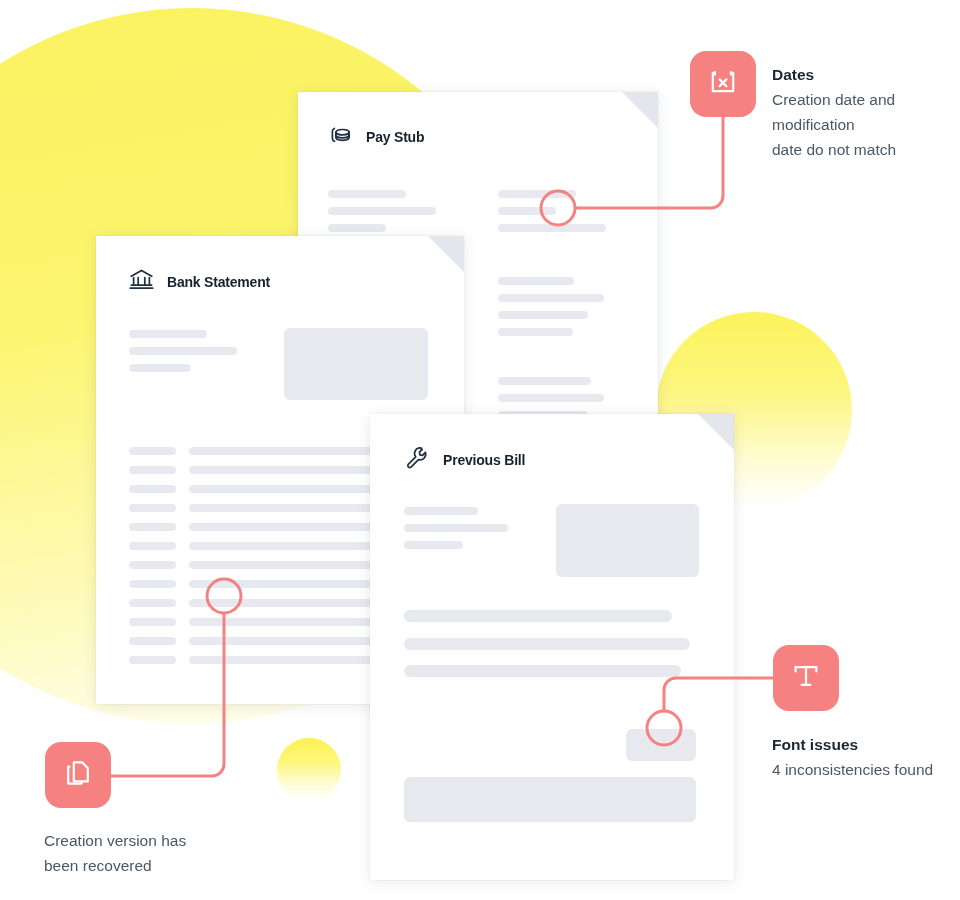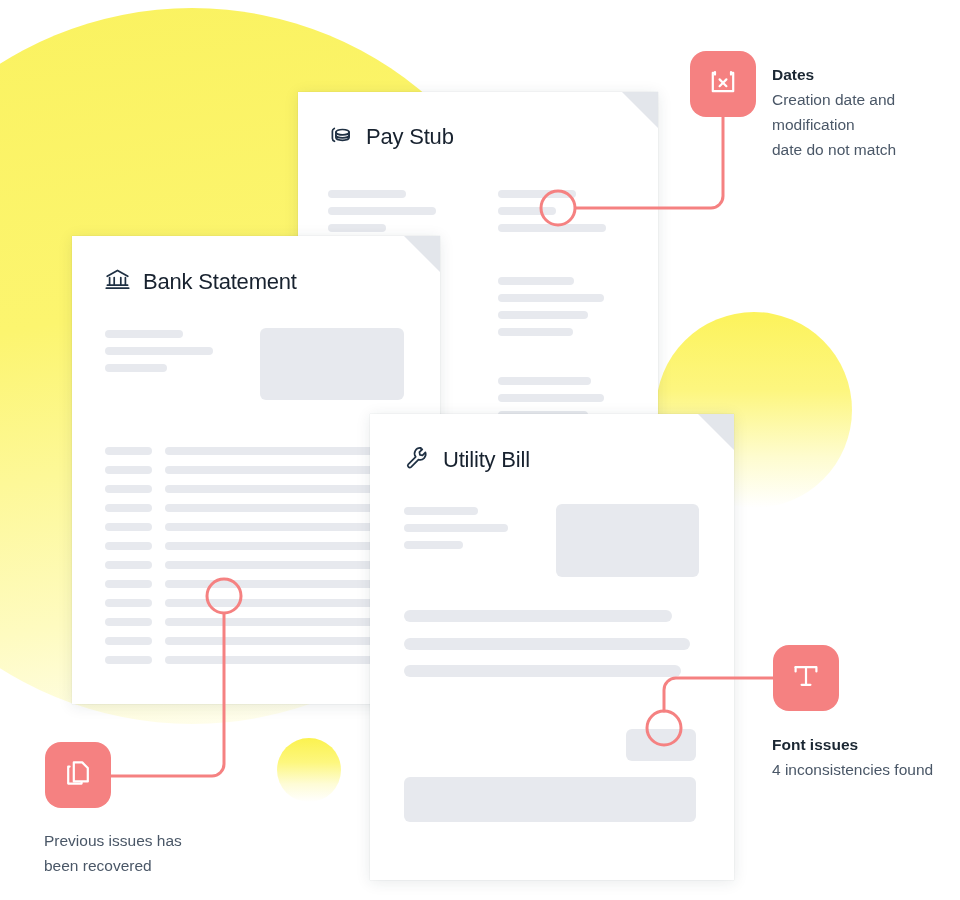--- a/index.html
+++ b/index.html
@@ -71,43 +71,43 @@
     background: #ffffff;
     clip-path: polygon(0 0, 100% 0, 0 100%);
   }
   .doc-head {
     position: absolute;
     display: flex;
     align-items: center;
     gap: 12px;
   }
   .doc-title {
-    font-size: 22px;
-    font-weight: normal;
+    font-size: 14px;
+    font-weight: bold;
     color: #18222F;
     letter-spacing: -0.2px;
     white-space: nowrap;
   }
   .doc-icon { display: block; flex: none; }
 
   
   .sk {
     position: absolute;
     background: #E7E9EE;
     border-radius: 4px;
   }
   .sk-box {
     position: absolute;
     background: #E7E9EE;
     border-radius: 6px;
   }
 
   
   #card-paystub  { left: 298px; top: 92px;  width: 360px; height: 500px; }
-  #card-bank     { left: 72px;  top: 236px; width: 368px; height: 468px; }
+  #card-bank     { left: 96px;  top: 236px; width: 368px; height: 468px; }
   #card-utility  { left: 370px; top: 414px; width: 364px; height: 466px; }
 
   
   #connectors {
     position: absolute;
     left: 0; top: 0;
     width: 960px; height: 900px;
     pointer-events: none;
   }
 
@@ -240,21 +240,21 @@
   <div class="doc-card" id="card-utility">
     <div class="doc-fold-mask"></div>
     <div class="doc-fold"></div>
 
     <div class="doc-head" style="left:34px; top:30px;">
       <span class="doc-icon">
         <svg width="27" height="27" viewBox="0 0 27 27" fill="none">
           <path d="M16.9 3.9a5.6 5.6 0 0 0-5.2 8.9L4.2 20.3a2 2 0 0 0 2.8 2.8l7.5-7.5a5.6 5.6 0 0 0 6.9-7.2l-2.9 2.9-2.6-.5-.5-2.6 2.9-2.9a5.6 5.6 0 0 0-1.4-.4Z" stroke="#1F3043" stroke-width="1.7" stroke-linejoin="round"></path>
         </svg>
       </span>
-      <span class="doc-title">Utility Bill</span>
+      <span class="doc-title">Previous Bill</span>
     </div>
 
     <div class="sk" style="left:34px; top:93px;  width:74px;  height:8px;"></div>
     <div class="sk" style="left:34px; top:110px; width:104px; height:8px;"></div>
     <div class="sk" style="left:34px; top:127px; width:59px;  height:8px;"></div>
 
     <div class="sk-box" style="left:186px; top:90px; width:143px; height:73px;"></div>
 
     <div class="sk" style="left:34px; top:196px; width:268px; height:12px; border-radius:6px;"></div>
     <div class="sk" style="left:34px; top:224px; width:286px; height:12px; border-radius:6px;"></div>
@@ -311,21 +311,21 @@
     <div class="annot-title">Dates</div>
     <div class="annot-desc">
       <div>Creation date and</div>
       <div>modification</div>
       <div>date do not match</div>
     </div>
   </div>
 
   <div class="annot" id="annot-xray">
     <div class="annot-desc">
-      <div>Previous issues has</div>
+      <div>Creation version has</div>
       <div>been recovered</div>
     </div>
   </div>
 
   <div class="annot" id="annot-font">
     <div class="annot-title">Font issues</div>
     <div class="annot-desc">
       <div>4 inconsistencies found</div>
     </div>
   </div>

